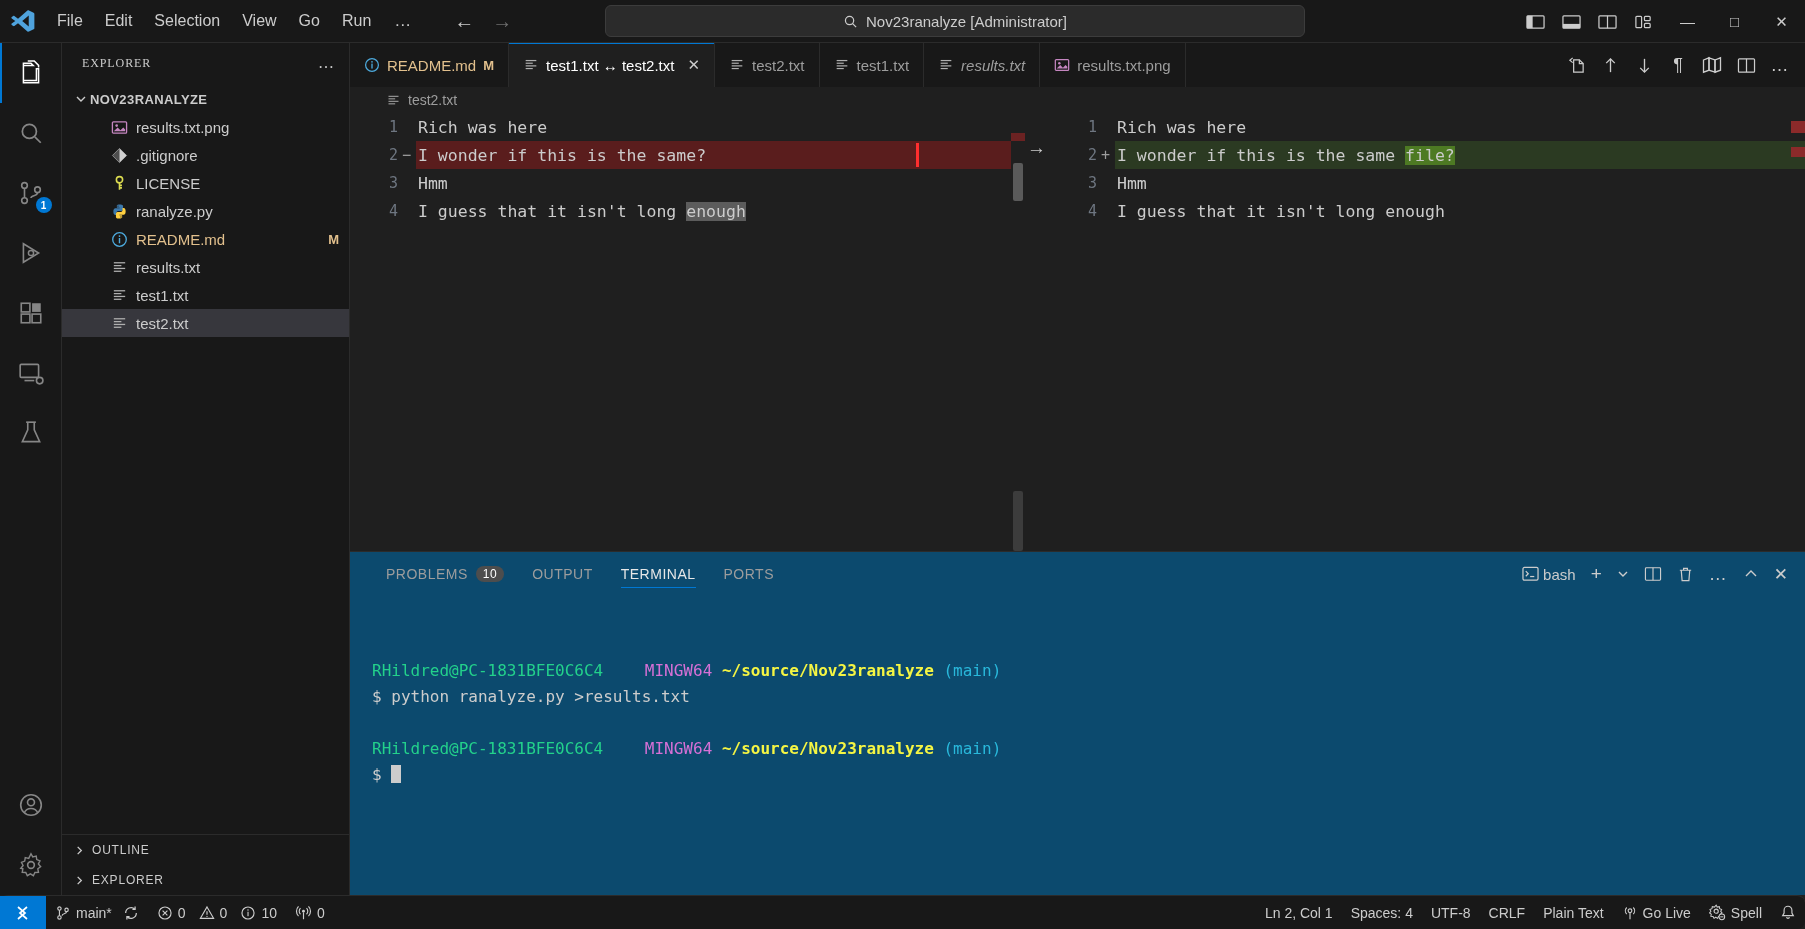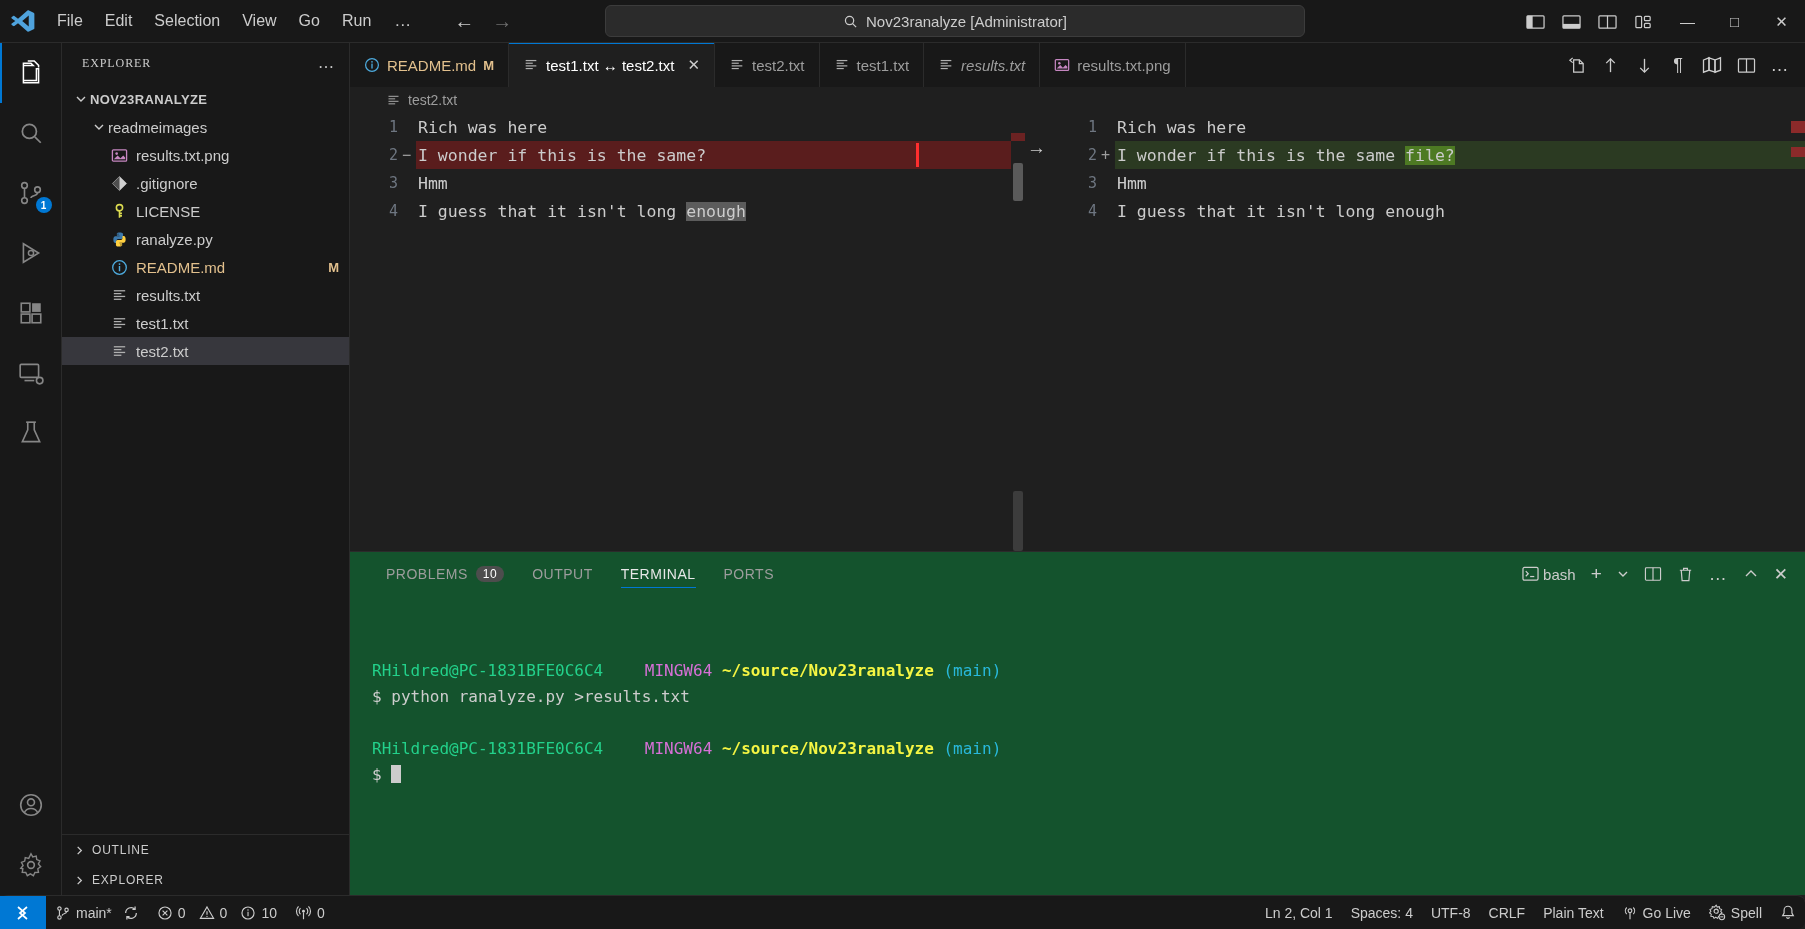--- a/index.html
+++ b/index.html
@@ -129,21 +129,21 @@
   .arrow-gut { position: absolute; color: #cccccc; font-size: 19px; }
 
   
   .ovr-left { position: absolute; right: 0; top: 0; bottom: 0; width: 14px; background: #1f1f1f; }
   .ovr-thumb { position: absolute; left: 2px; width: 10px; background: #5a5a5a; border-radius: 2px; }
   .ovr-red-l { position:absolute; left:0; width:14px; background:#6b2222; }
   .ovr-right-strip { position: absolute; right: 0; top: 0; bottom: 0; width: 14px; }
   .ovr-red-r { position: absolute; right: 0; width: 14px; background: #8b2a2a; }
 
   
-  .panel { flex: 0 0 344px; background: #14532d; display: flex; flex-direction: column; border-top: 1px solid #2b2b2b; }
+  .panel { flex: 0 0 344px; background: #0c4a6e; display: flex; flex-direction: column; border-top: 1px solid #2b2b2b; }
   .panel-tabs { height: 44px; display: flex; align-items: center; padding-left: 22px; gap: 0; position: relative; }
   .ptab { display: flex; align-items: center; gap: 8px; padding: 0 14px; height: 44px; font-size: 14px;
           letter-spacing: .5px; color: #9d9d9d; position: relative; cursor: pointer; }
   .ptab.active { color: #e7e7e7; }
   .ptab.active::after { content:""; position:absolute; left:14px; right:14px; bottom:8px; height:1px; background:#0078d4; }
   .pbadge { background: #4d4d4d; color: #fff; font-size: 12px; border-radius: 10px; padding: 1px 7px; min-width: 24px; text-align: center; }
   .panel-actions { margin-left: auto; display: flex; align-items: center; gap: 5px; padding-right: 12px; }
   .pa { height: 30px; display: flex; align-items: center; justify-content: center; gap: 4px; padding: 0 5px; border-radius: 4px; color: #cccccc; font-size: 15px; }
   .terminal { flex: 1 1 auto; padding: 10px 0 0 22px; font-family: "DejaVu Sans Mono", monospace;
               font-size: 16px; line-height: 26px; overflow: hidden; }
@@ -311,28 +311,20 @@
 
         <div class="trow" style="padding-left:10px">
           <span class="chev">
             <svg width="12" height="12" viewBox="0 0 12 12">
                 <path d="M2 4l4 4 4-4" fill="none" stroke="#cccccc" stroke-width="1.4"></path>
               </svg>
           </span>
           <span class="tlabel root">NOV23RANALYZE</span>
         </div>
 
-        <div class="trow" style="padding-left:28px">
-          <span class="chev">
-            <svg width="12" height="12" viewBox="0 0 12 12">
-                <path d="M2 4l4 4 4-4" fill="none" stroke="#cccccc" stroke-width="1.4"></path>
-              </svg>
-          </span>
-          <span class="tlabel">readmeimages</span>
-        </div>
 
         <div class="trow" style="padding-left:46px">
           <span class="ficon">
             <svg width="17" height="17" viewBox="0 0 18 18">
                 <rect x="1.5" y="3" width="15" height="12" fill="none" stroke="#c586c0" stroke-width="1.4" rx="1"></rect>
                 <circle cx="6" cy="7" r="1.4" fill="#c586c0"></circle>
                 <path d="M3 13l4-4 3 3 3-3 2 2v2H3z" fill="#c586c0"></path>
               </svg>
           </span>
           <span class="tlabel">results.txt.png</span>

